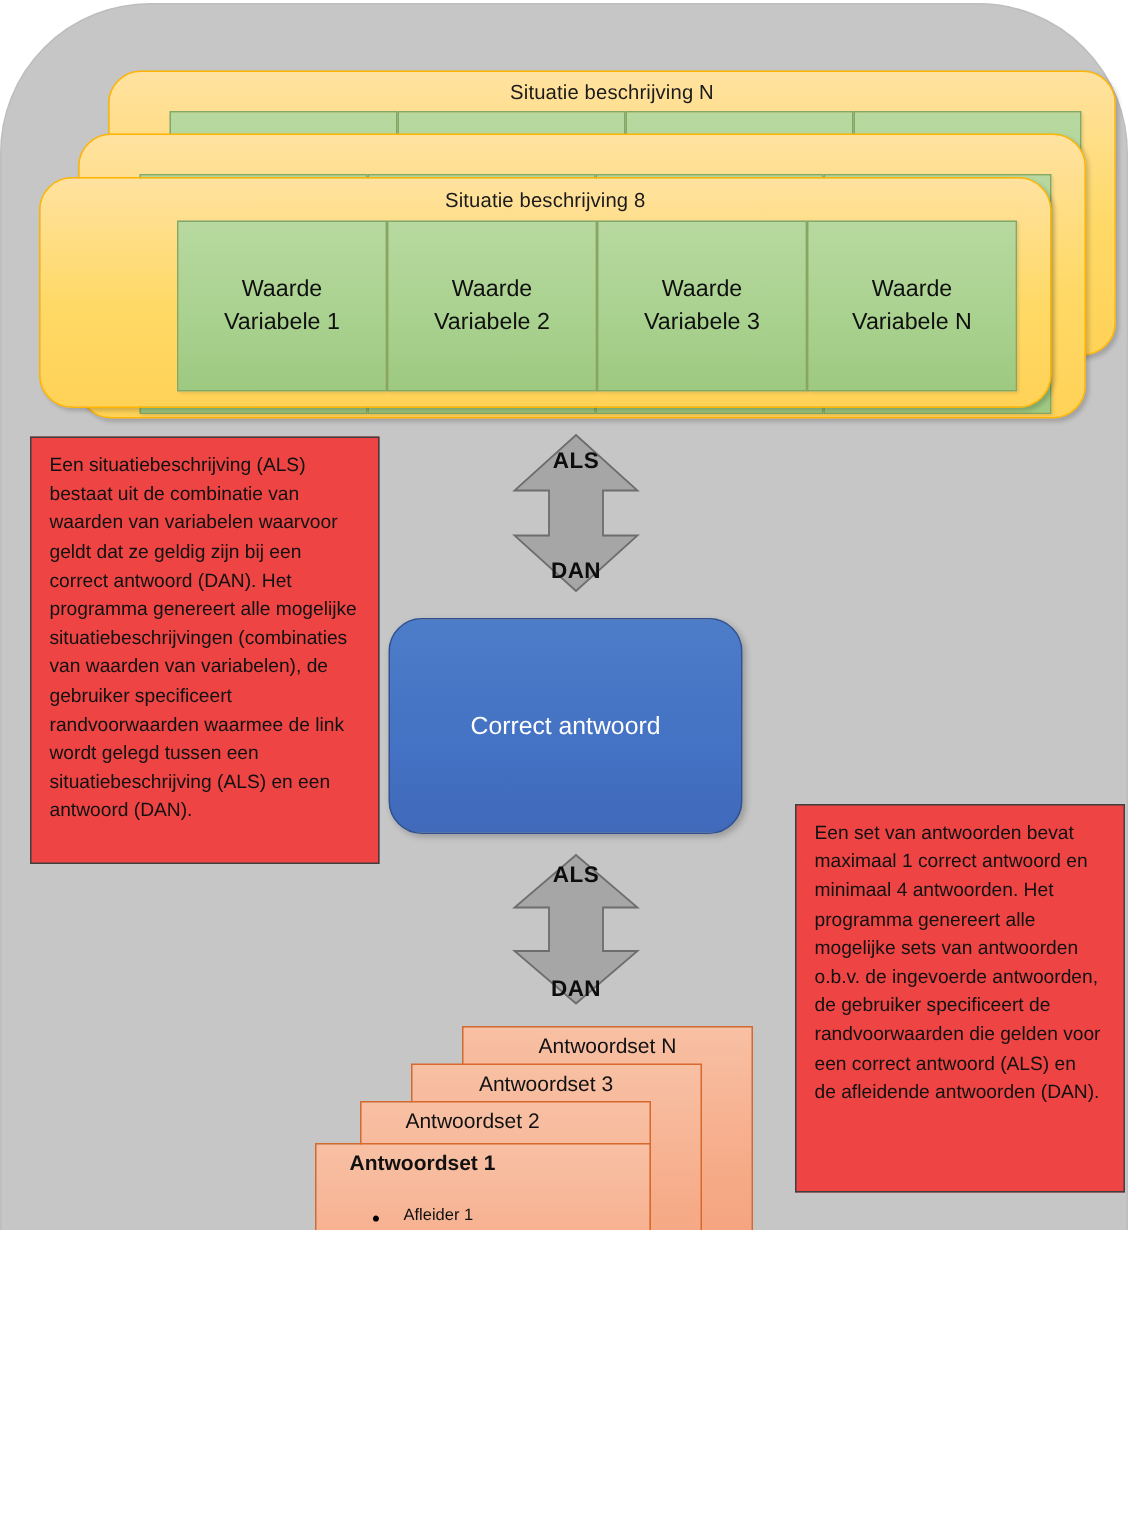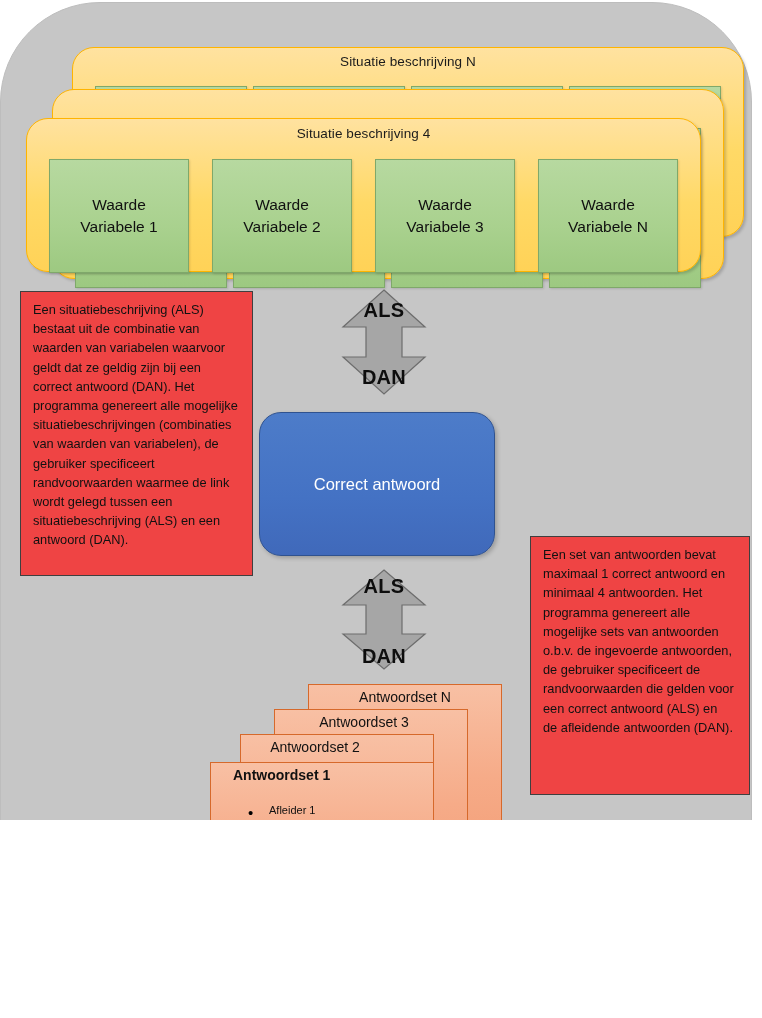--- a/index.html
+++ b/index.html
@@ -46,23 +46,22 @@
     text-align: center;
     font-size: 13.5px;
     color: #1b1b1b;
     letter-spacing: 0.1px;
   }
   .waarde-row {
     position: absolute;
     left: 0;
     right: 0;
     display: flex;
-    justify-content: space-between;
-    box-sizing: border-box;
-    margin-top: 12px;
+    justify-content: flex-end;
+    box-sizing: border-box;
   }
   .waarde-box {
     background: linear-gradient(180deg, #b7d9a0 0%, #a9d18e 60%, #9dc981 100%);
     border: 1px solid #7fa86a;
     box-sizing: border-box;
     display: flex;
     flex-direction: column;
     align-items: center;
     justify-content: center;
     font-size: 15.5px;
@@ -106,21 +105,21 @@
     height: 110px;
   }
   #arrow-top    { left: 336px; top: 287px; }
   #arrow-bottom { left: 336px; top: 567px; height: 105px; }
   .als-dan-arrow svg { display: block; width: 100%; height: 100%; }
   .arrow-label {
     position: absolute;
     left: 0;
     right: 0;
     text-align: center;
-    font-size: 20px;
+    font-size: 15px;
     font-weight: 700;
     color: #0d0d0d;
     letter-spacing: 0.3px;
   }
   .arrow-label.als { top: 12px; }
   .arrow-label.dan { bottom: 8px; }
   #arrow-bottom .arrow-label.als { top: 8px; }
   #arrow-bottom .arrow-label.dan { bottom: 4px; }
 
   
@@ -207,21 +206,21 @@
   <div class="situatie-card" id="situatie-card-2">
     <div class="waarde-row">
       <div class="waarde-box"></div>
       <div class="waarde-box"></div>
       <div class="waarde-box"></div>
       <div class="waarde-box"></div>
     </div>
   </div>
 
   <div class="situatie-card" id="situatie-card-1">
-    <div class="situatie-title">Situatie beschrijving 4</div>
+    <div class="situatie-title">Situatie beschrijving 8</div>
     <div class="waarde-row">
       <div class="waarde-box">
         <span>Waarde</span>
         <span>Variabele 1</span>
       </div>
       <div class="waarde-box">
         <span>Waarde</span>
         <span>Variabele 2</span>
       </div>
       <div class="waarde-box">

